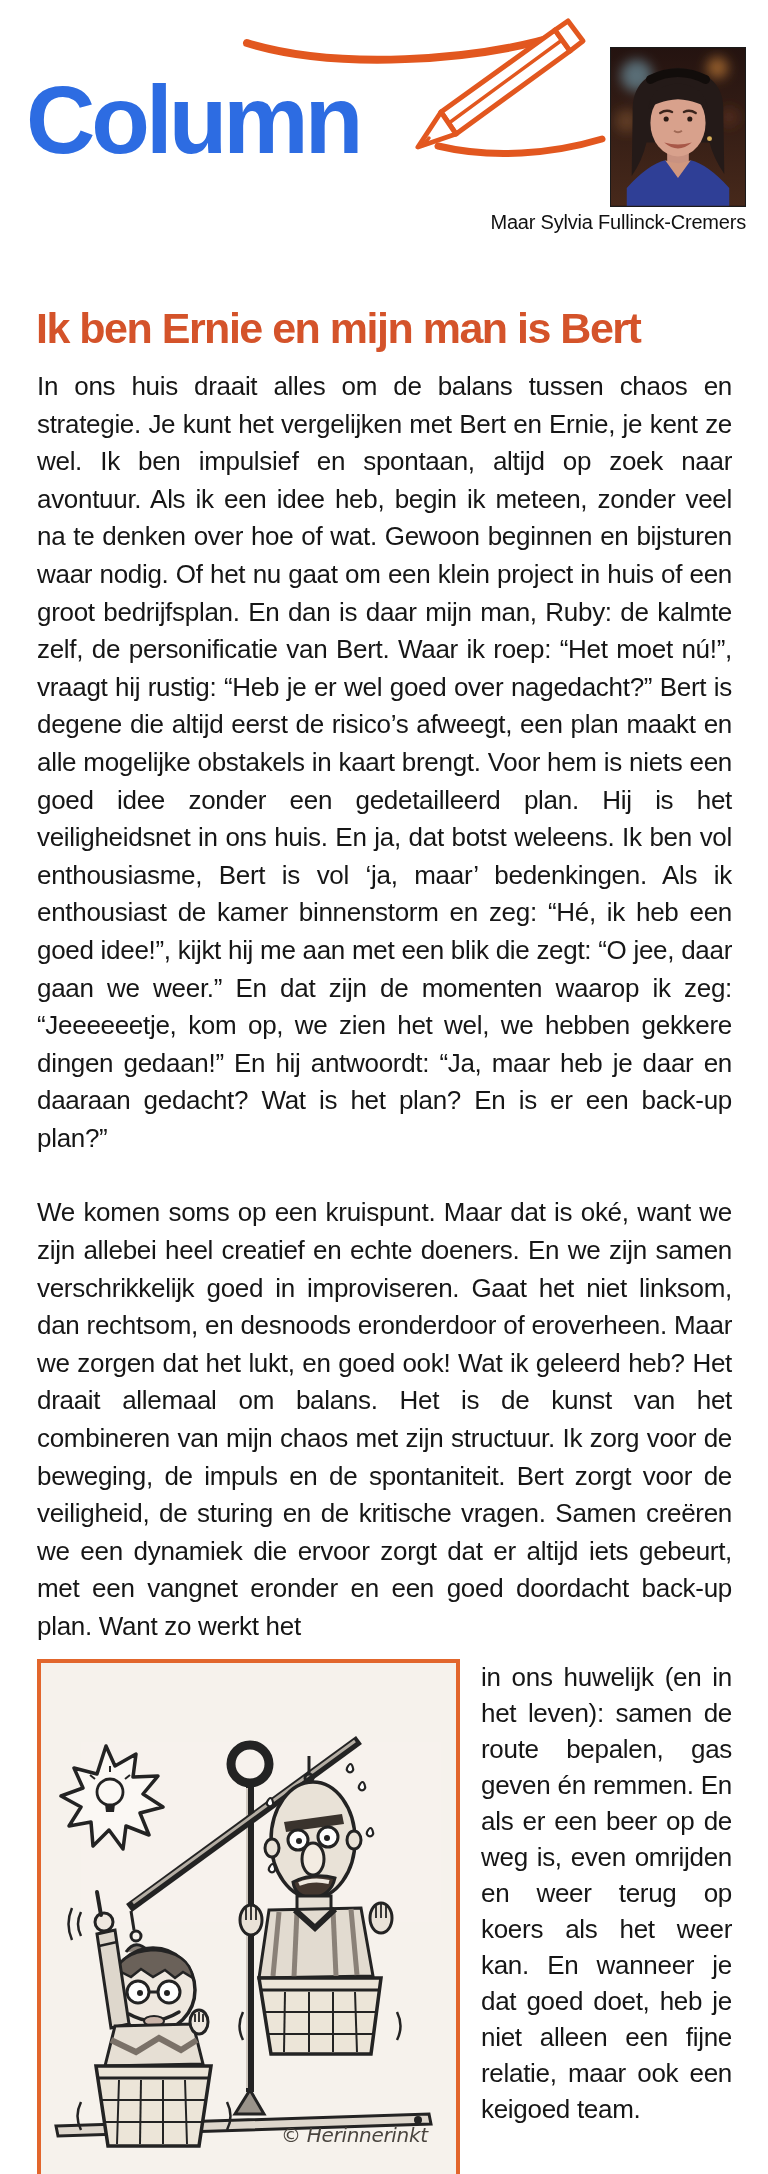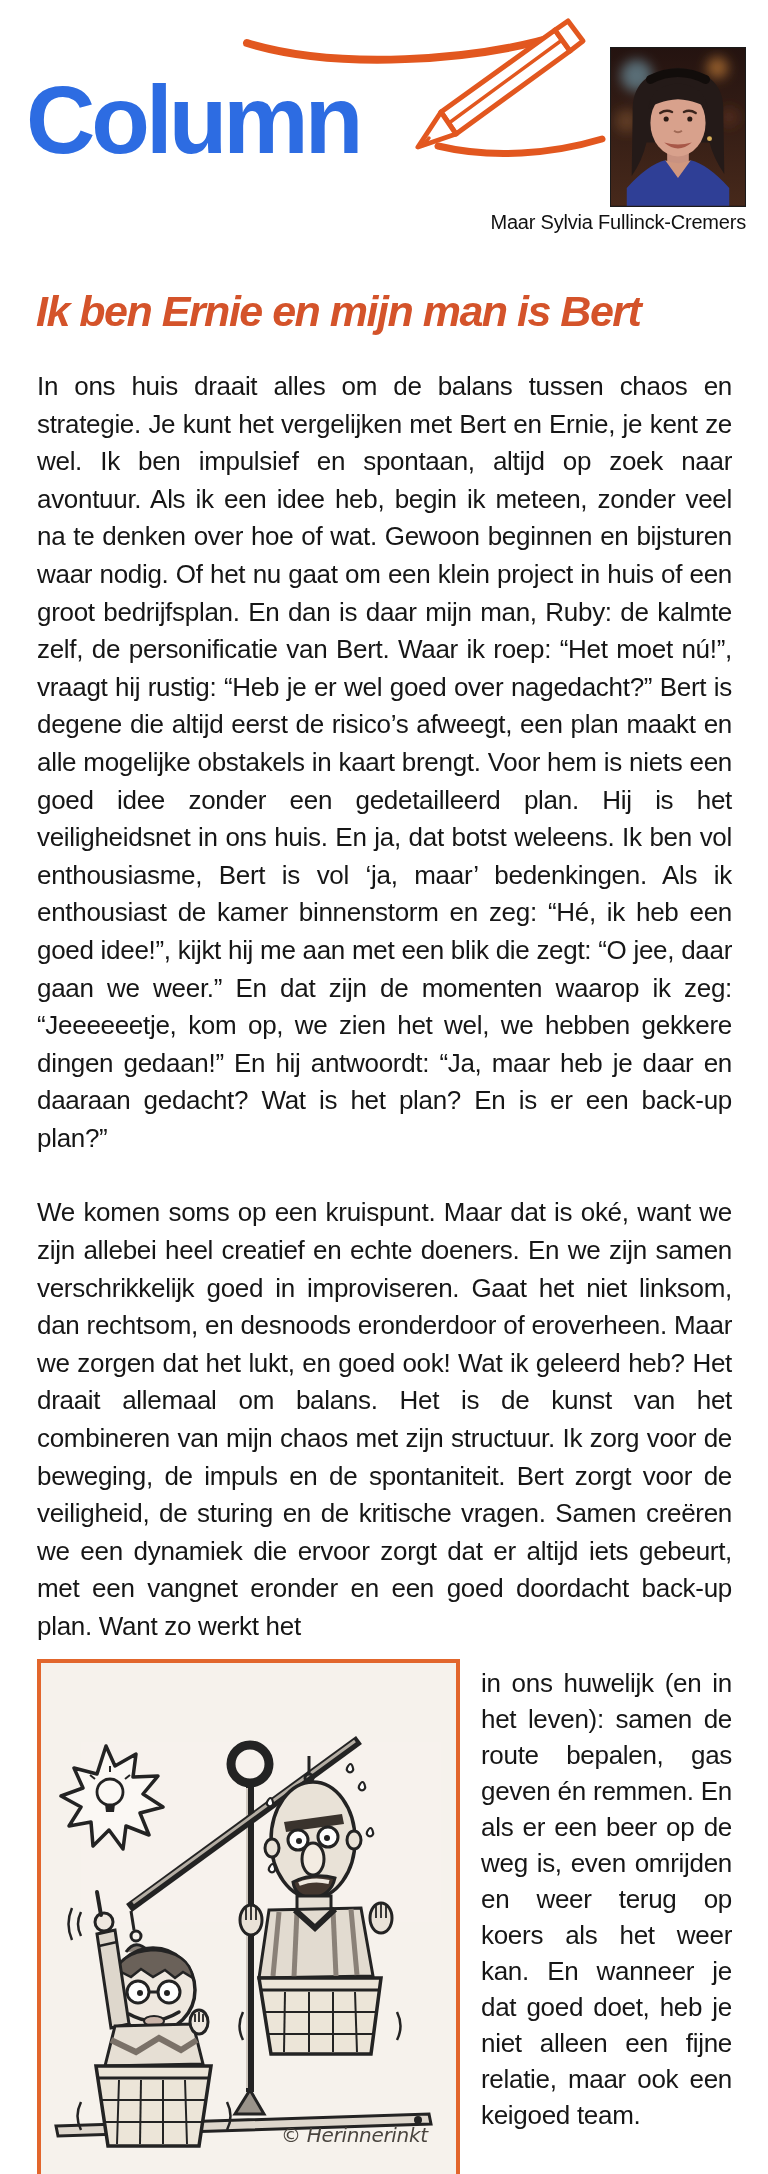--- a/index.html
+++ b/index.html
@@ -18,39 +18,38 @@
   .photo{
     position:absolute;left:610px;top:47px;width:136px;height:160px;
     border:1px solid #1a1a1a;box-sizing:border-box;overflow:hidden;background:#2a1712;
   }
   .byline{
     position:absolute;top:211px;right:22px;
     font-size:20px;color:#111;letter-spacing:-0.2px;
   }
   
   .title{
-    position:absolute;left:36px;top:259px;width:700px;
+    position:absolute;left:36px;top:276px;width:700px;
     font-size:43px;font-weight:700;letter-spacing:-1.5px;color:#d4532a;
     line-height:1.1;
-    font-style:italic;
   }
   .body-copy{
     position:absolute;left:37px;top:368px;width:695px;
     font-size:26px;line-height:37.6px;letter-spacing:-0.3px;
     text-align:justify;color:#161616;
   }
   .para{margin:0 0 0 0;}
   .para + .para{margin-top:37px;}
   .wrap-section{display:flex;gap:21px;margin-top:13px;align-items:flex-start;}
   .cartoon{
     flex:0 0 auto;width:423px;height:557px;box-sizing:border-box;
     border:4px solid #e2662c;background:#f6f2ec;
   }
   .cartoon svg{display:block;width:100%;height:100%;}
-  .wrap-text{flex:1 1 auto;text-align:justify;line-height:36px;margin-top:6px;}
+  .wrap-text{flex:1 1 auto;text-align:justify;line-height:36px;}
 </style>
 </head>
 <body>
 
 <div class="logo">Column</div>
 
 <div class="pencil">
   <svg viewBox="0 0 372 146" xmlns="http://www.w3.org/2000/svg">
 
     <path d="M 7 27 C 95 54 235 46 324 18" fill="none" stroke="#e2571f" stroke-width="8" stroke-linecap="round"></path>

